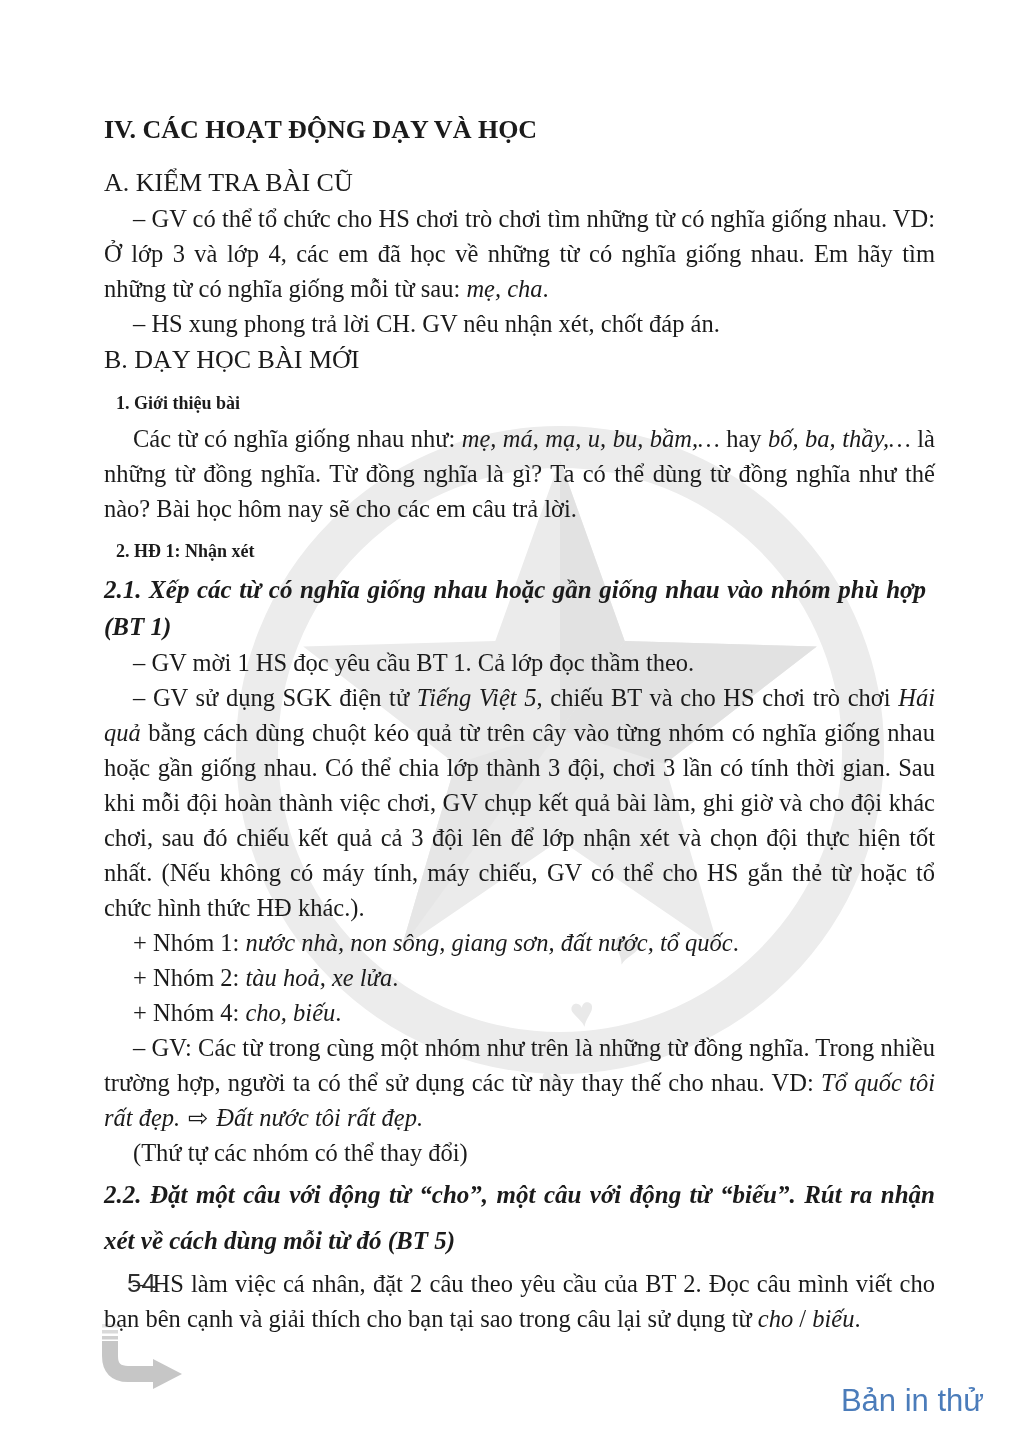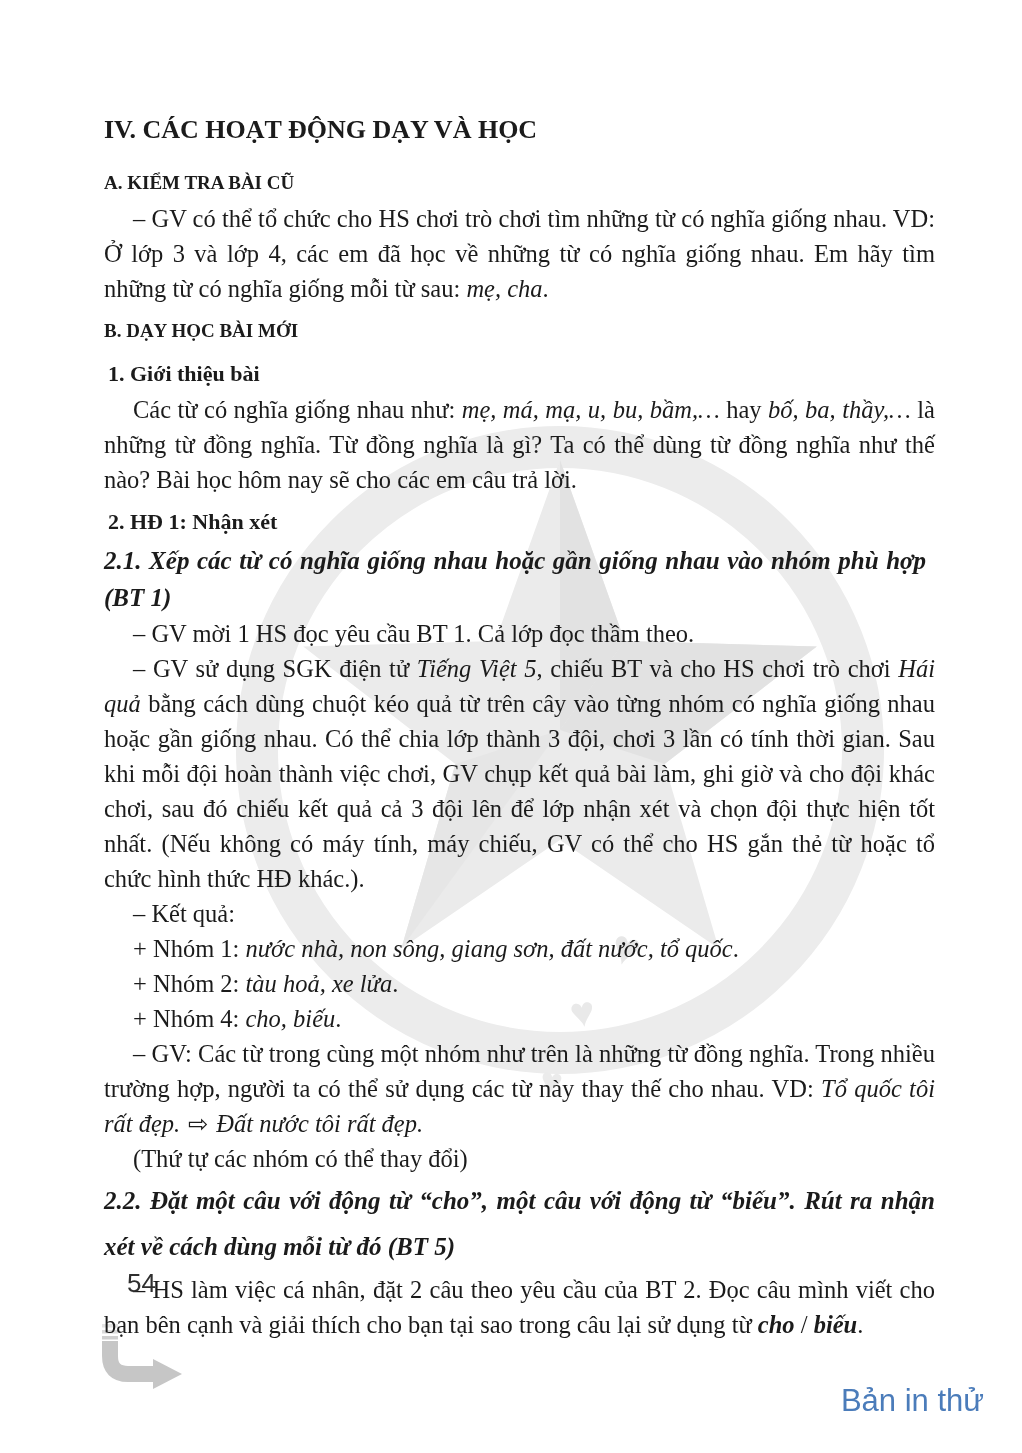--- a/index.html
+++ b/index.html
@@ -9,30 +9,30 @@
     background:#ffffff;
     overflow:hidden;
     font-family:"Liberation Serif","DejaVu Serif",serif;
     color:#1b1b1b;
   }
   .watermark{position:absolute;left:210px;top:400px;z-index:0;}
   .content{
     position:absolute;left:104px;top:96px;width:831px;z-index:1;
   }
   .h-main{font-size:26px;font-weight:bold;line-height:36px;margin:16px 0 17px 0;}
-  .h-sec{font-size:19px;font-weight:bold;line-height:36px;margin:7px 0 0 0;}
-  .h-sub{font-size:22px;font-weight:bold;line-height:36px;margin:7px 0 0 4px;}
+  .h-sec{font-size:26px;font-weight:normal;line-height:36px;margin:1px 0 0 0;}
+  .h-sub{font-size:18px;font-weight:bold;line-height:36px;margin:7px 0 0 12px;}
   .h-bi{font-size:25px;font-weight:bold;font-style:italic;line-height:37px;margin:2px 9px 0 0;text-align:justify;}
   .h-bi2{font-size:25px;font-weight:bold;font-style:italic;line-height:46px;margin:2px 0 2px 0;text-align:justify;}
   p.b{
     font-size:24.5px;line-height:35px;margin:0;
     text-align:justify;text-indent:29px;
   }
   p.b i{font-style:italic;}
-  .bi-run{font-weight:bold;font-style:italic;}
+  .bi-run{font-weight:normal;font-style:italic;}
   .arr{font-family:"DejaVu Sans",sans-serif;font-style:normal;}
   .footer-num{
     position:absolute;left:127px;top:1268px;z-index:1;
     font-family:"Liberation Sans","DejaVu Sans",sans-serif;
     font-size:26px;color:#2f2f2f;
   }
   .corner-arrow{position:absolute;left:96px;top:1324px;z-index:0;}
   .draft-note{
     position:absolute;right:38px;top:1383px;z-index:1;
     font-family:"Liberation Sans","DejaVu Sans",sans-serif;
@@ -56,36 +56,36 @@
   </svg>
 
   <div class="content">
 
     <div class="h-main">IV. CÁC HOẠT ĐỘNG DẠY VÀ HỌC</div>
 
     <div class="h-sec">A. KIỂM TRA BÀI CŨ</div>
 
     <p class="b"><span>– GV có thể tổ chức cho HS chơi trò chơi tìm những từ có nghĩa giống nhau. VD: Ở lớp 3 và lớp 4, các em đã học về những từ có nghĩa giống nhau. Em hãy tìm những từ có nghĩa giống mỗi từ sau: </span><i>mẹ, cha</i><span>.</span></p>
 
+    <p class="b">– HS xung phong trả lời CH. GV nêu nhận xét, chốt đáp án.</p>
 
     <div class="h-sec">B. DẠY HỌC BÀI MỚI</div>
 
     <div class="h-sub">1. Giới thiệu bài</div>
 
     <p class="b"><span>Các từ có nghĩa giống nhau như: </span><i>mẹ, má, mạ, u, bu, bầm,…</i><span> hay </span><i>bố, ba, thầy,…</i><span> là những từ đồng nghĩa. Từ đồng nghĩa là gì? Ta có thể dùng từ đồng nghĩa như thế nào? Bài học hôm nay sẽ cho các em câu trả lời.</span></p>
 
     <div class="h-sub">2. HĐ 1: Nhận xét</div>
 
     <div class="h-bi">2.1. Xếp các từ có nghĩa giống nhau hoặc gần giống nhau vào nhóm phù hợp (BT 1)</div>
 
     <p class="b">– GV mời 1 HS đọc yêu cầu BT 1. Cả lớp đọc thầm theo.</p>
 
     <p class="b"><span>– GV sử dụng SGK điện tử </span><i>Tiếng Việt 5</i><span>, chiếu BT và cho HS chơi trò chơi </span><i>Hái quả</i><span> bằng cách dùng chuột kéo quả từ trên cây vào từng nhóm có nghĩa giống nhau hoặc gần giống nhau. Có thể chia lớp thành 3 đội, chơi 3 lần có tính thời gian. Sau khi mỗi đội hoàn thành việc chơi, GV chụp kết quả bài làm, ghi giờ và cho đội khác chơi, sau đó chiếu kết quả cả 3 đội lên để lớp nhận xét và chọn đội thực hiện tốt nhất. (Nếu không có máy tính, máy chiếu, GV có thể cho HS gắn thẻ từ hoặc tổ chức hình thức HĐ khác.).</span></p>
 
-    <p class="b">– Kết quả:</p>
 
     <p class="b"><span>+ Nhóm 1: </span><i>nước nhà, non sông, giang sơn, đất nước, tổ quốc</i><span>.</span></p>
     <p class="b"><span>+ Nhóm 2: </span><i>tàu hoả, xe lửa</i><span>.</span></p>
     <p class="b"><span>+ Nhóm 4: </span><i>cho, biếu</i><span>.</span></p>
 
     <p class="b"><span>– GV: Các từ trong cùng một nhóm như trên là những từ đồng nghĩa. Trong nhiều trường hợp, người ta có thể sử dụng các từ này thay thế cho nhau. VD: </span><i>Tổ quốc tôi rất đẹp.</i><span class="arr"> ⇨ </span><i>Đất nước tôi rất đẹp.</i></p>
 
     <p class="b">(Thứ tự các nhóm có thể thay đổi)</p>
 
     <div class="h-bi2">2.2. Đặt một câu với động từ “cho”, một câu với động từ “biếu”. Rút ra nhận xét về cách dùng mỗi từ đó (BT 5)</div>

